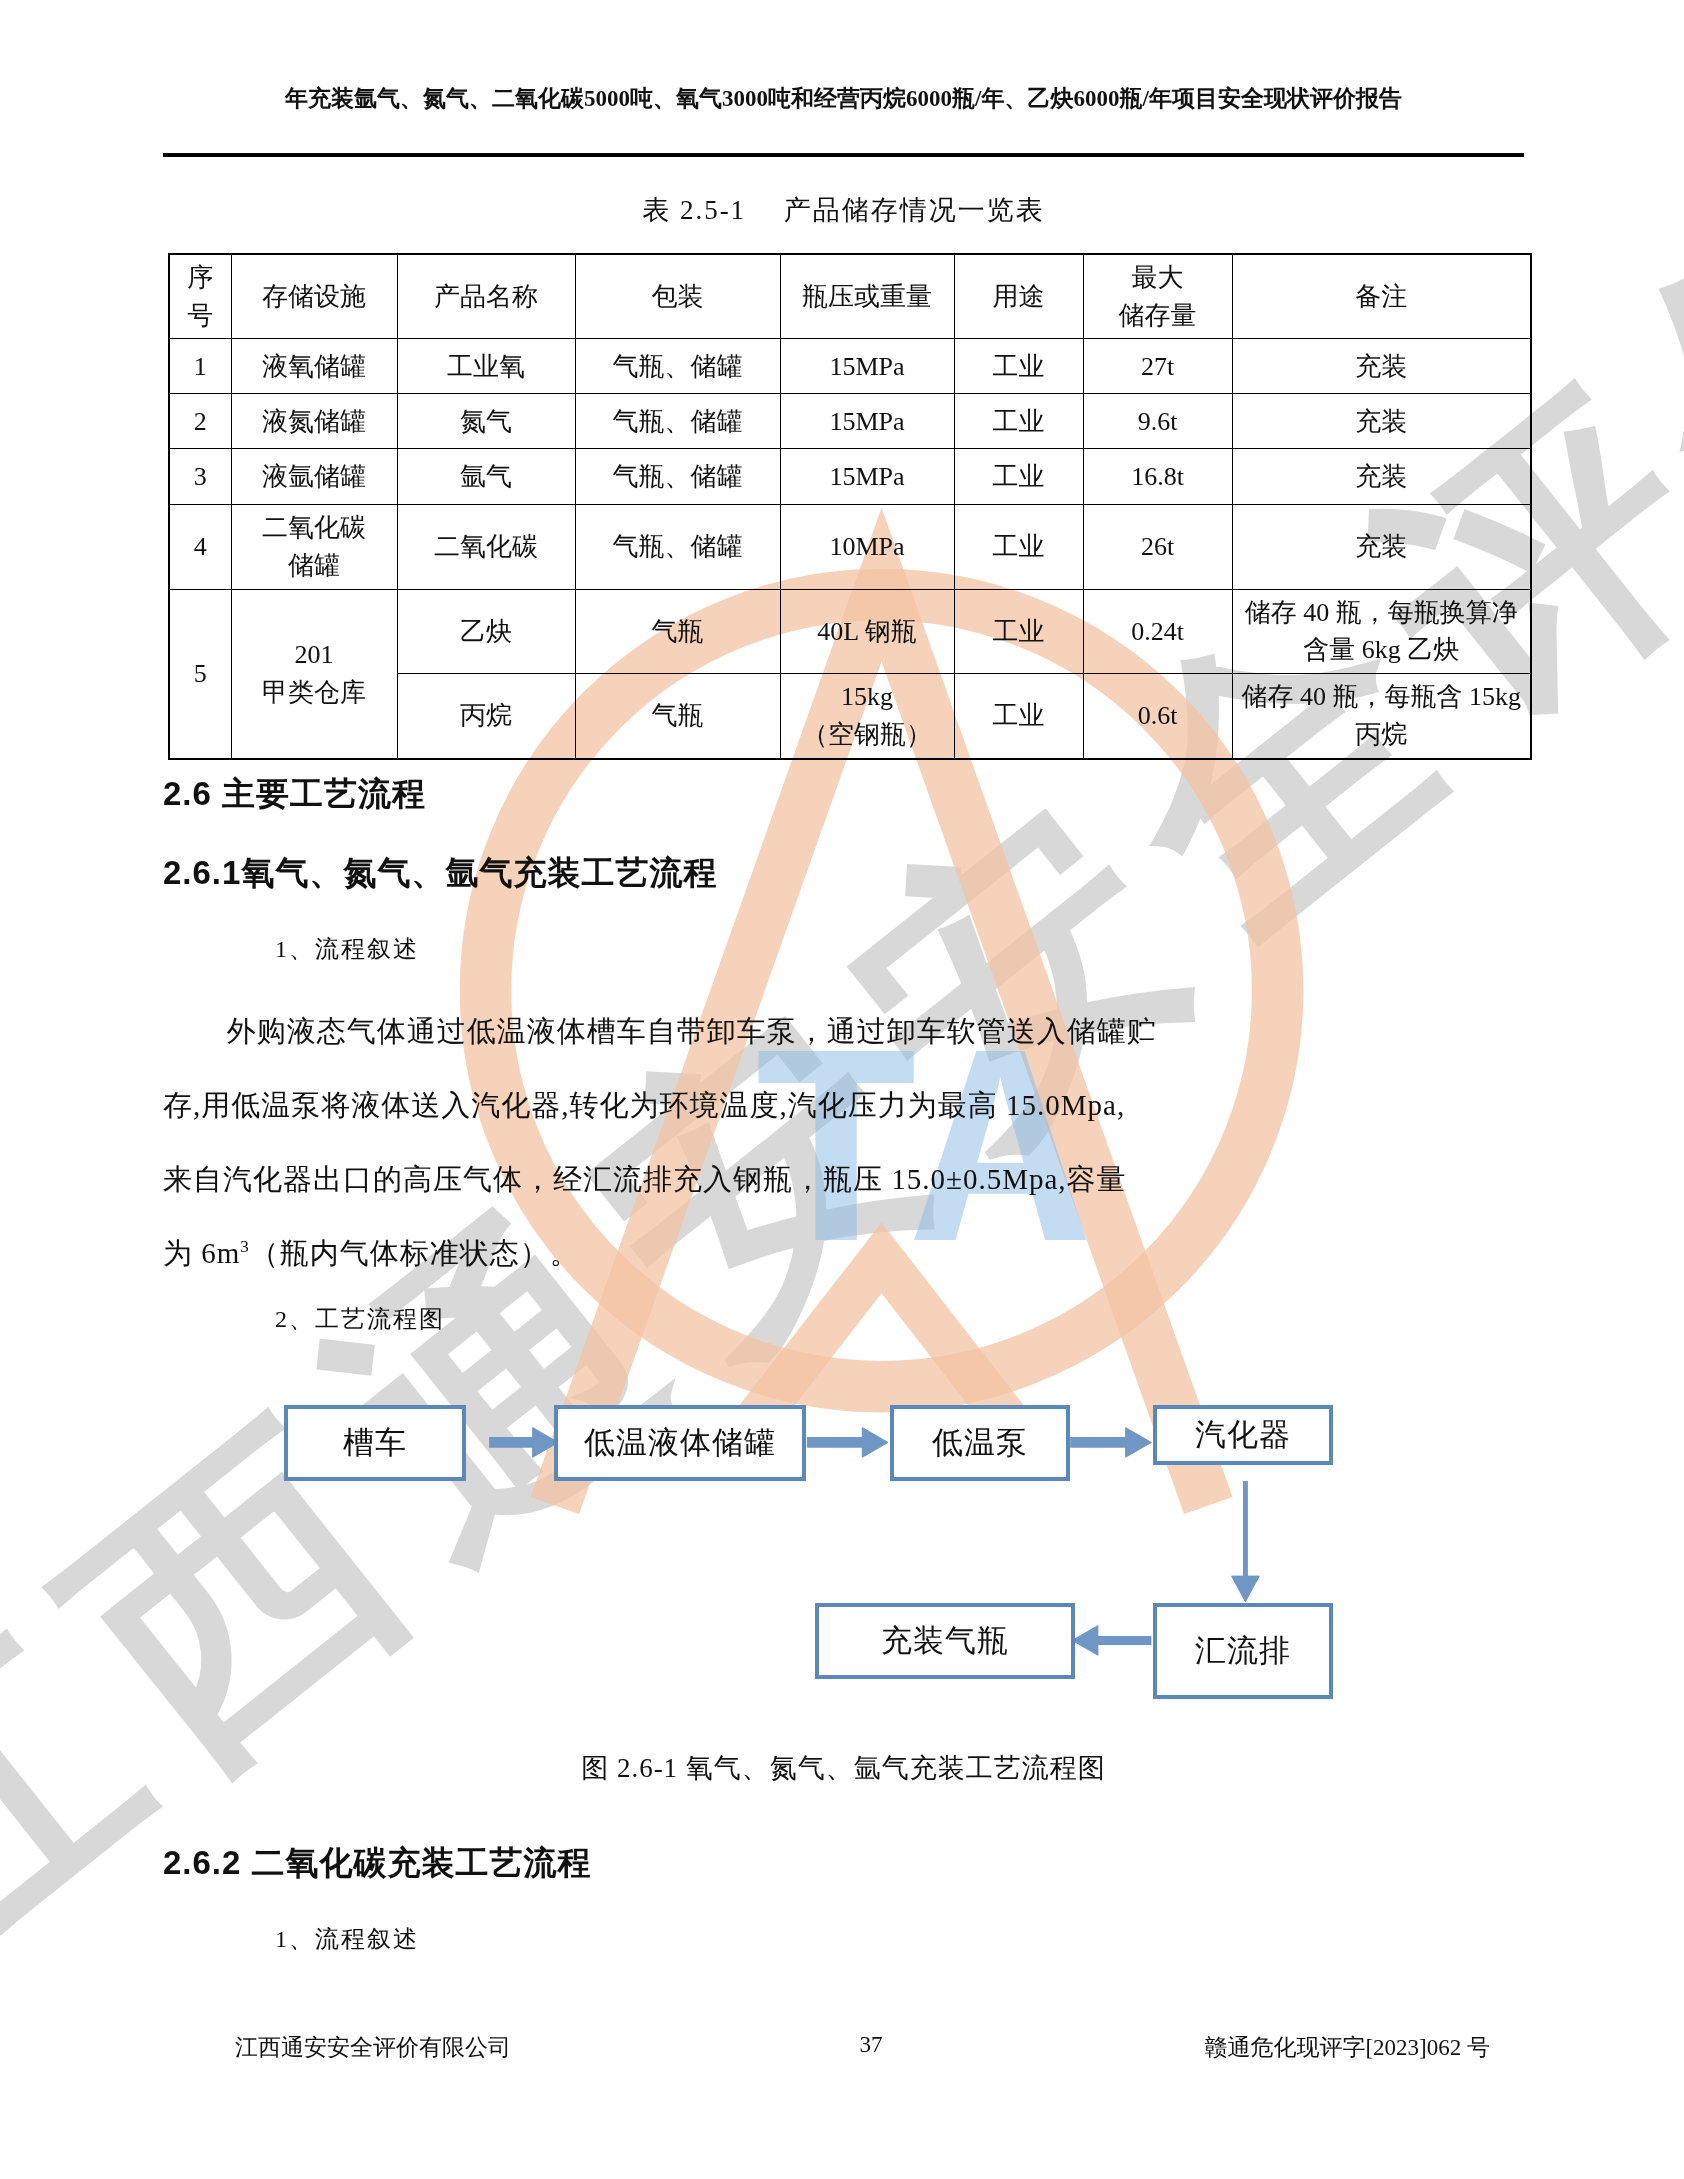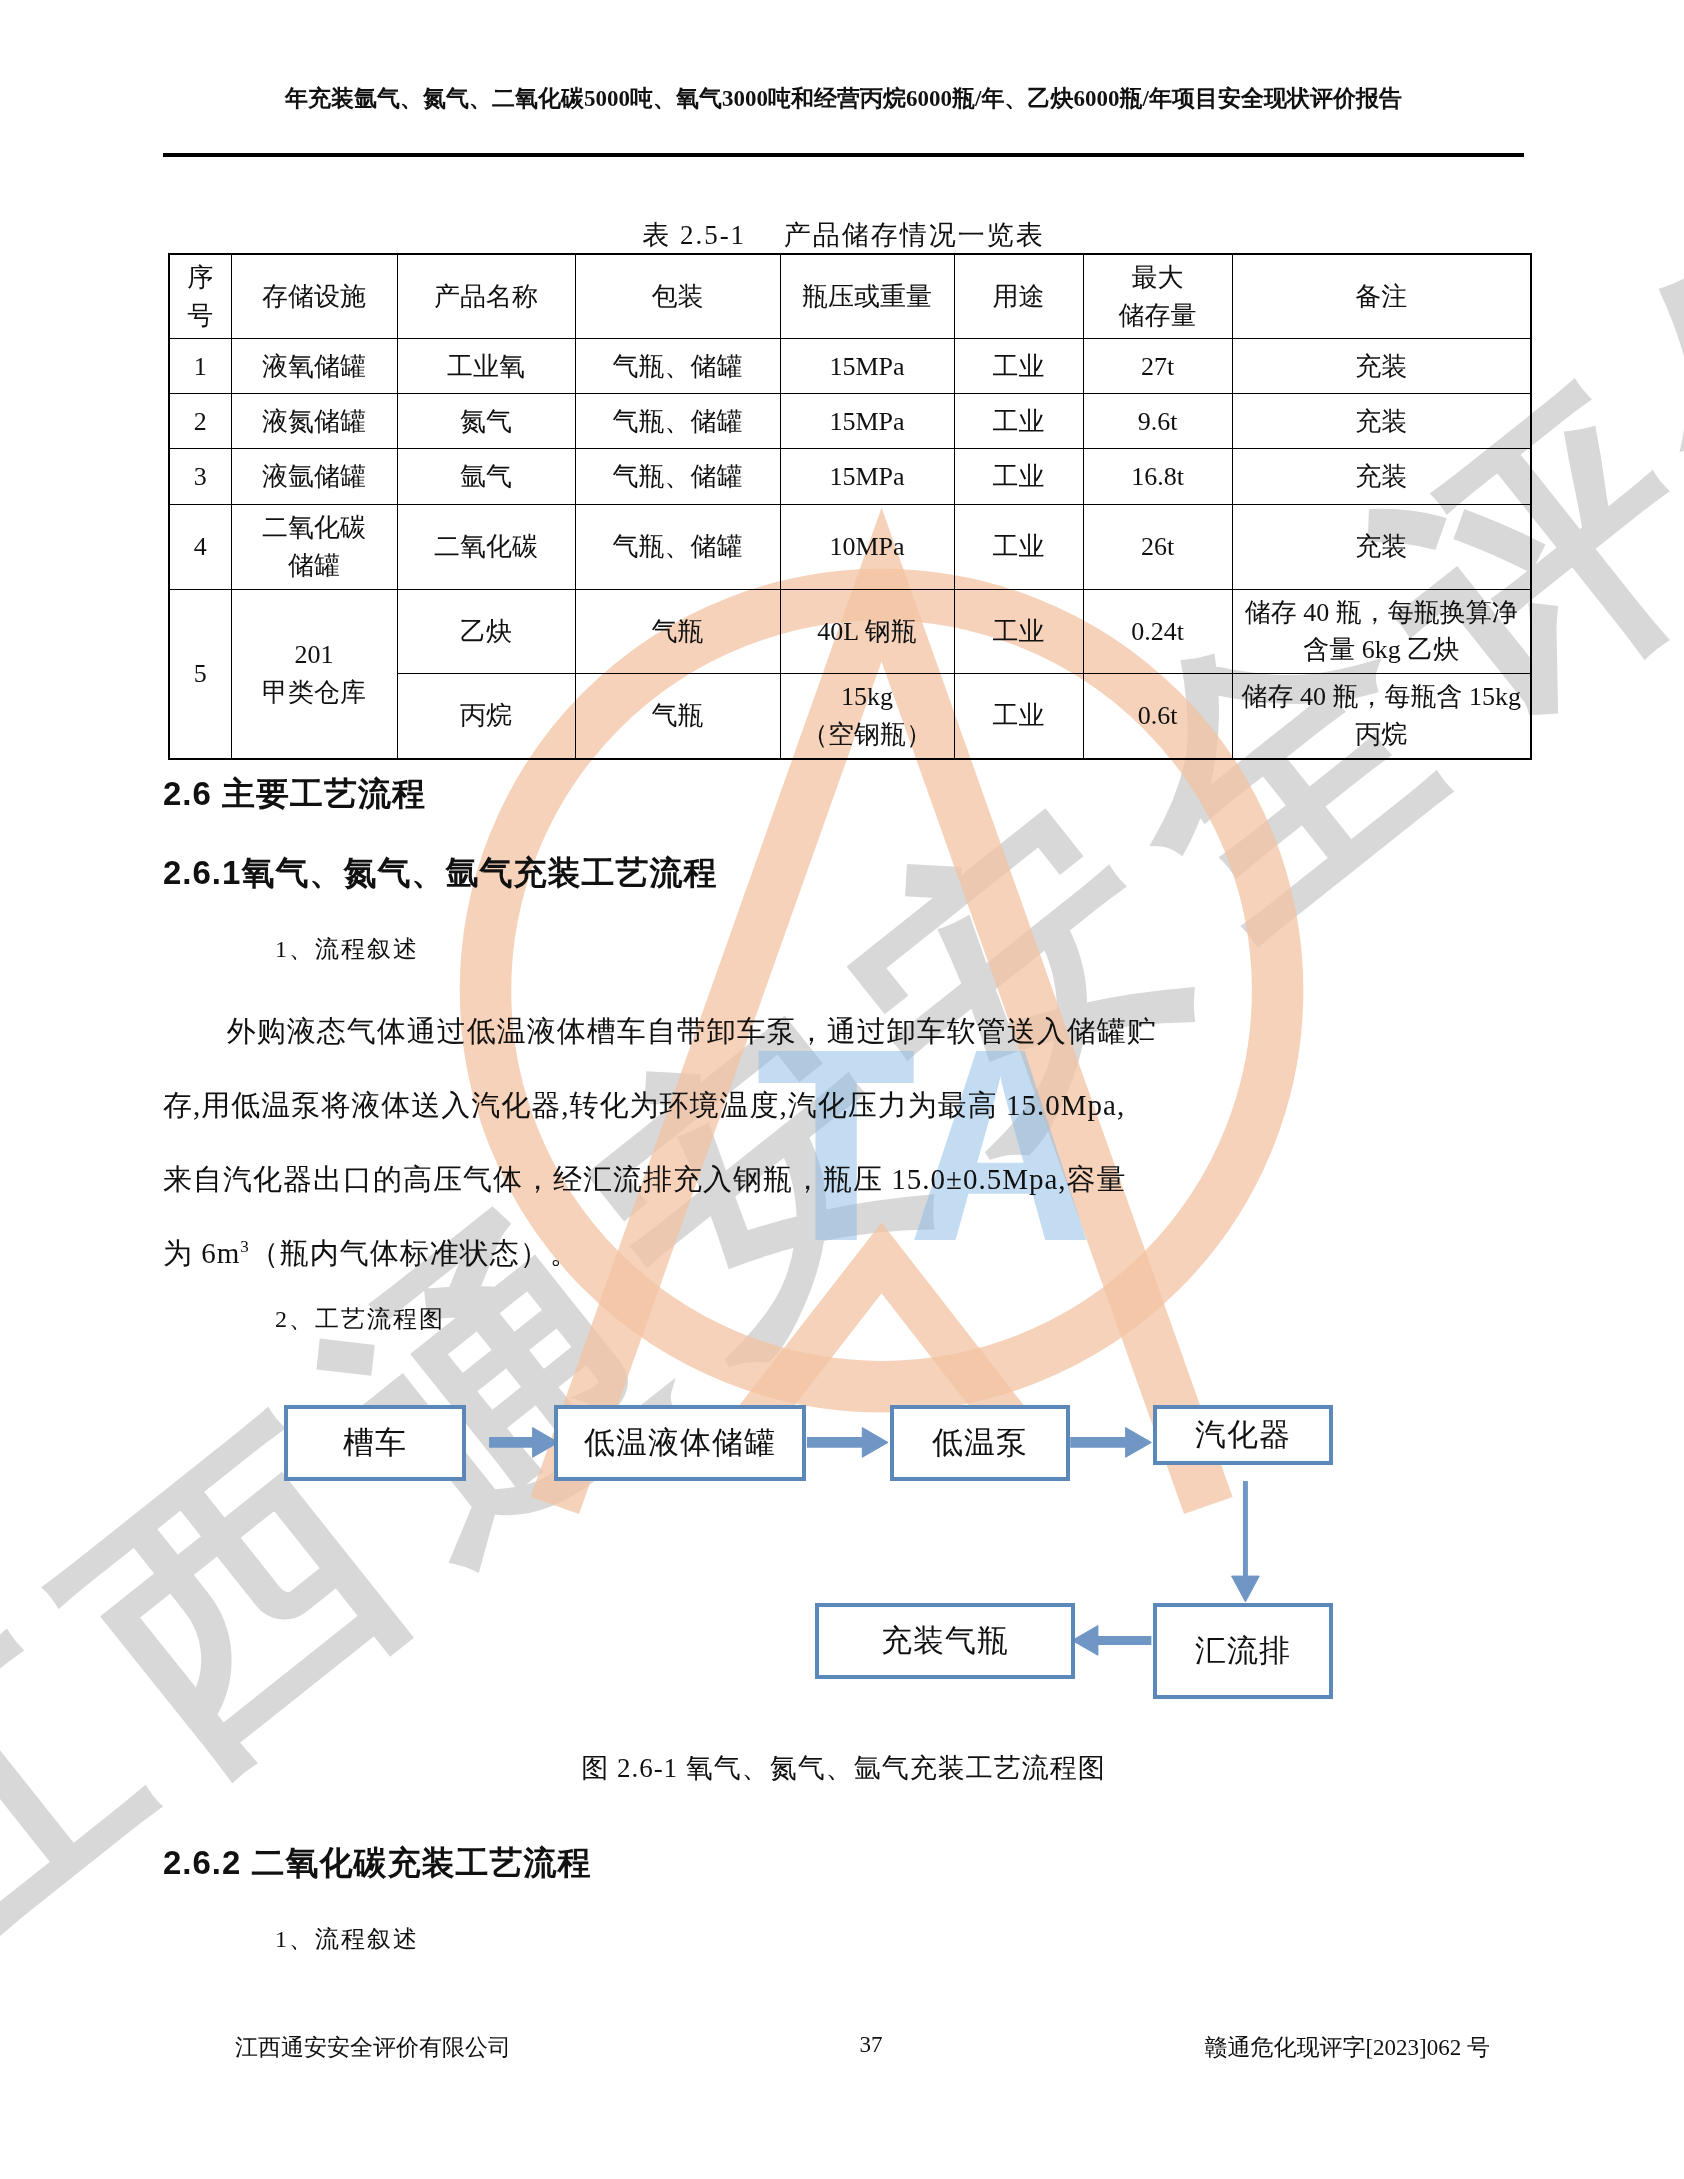--- a/index.html
+++ b/index.html
@@ -37,21 +37,21 @@
   }
   
   .content{position:absolute;inset:0;z-index:1;padding-left:36px;}
   .hdr{
     position:absolute;left:163px;top:83px;width:1361px;
     font-size:23px;font-weight:bold;text-align:center;white-space:nowrap;
   }
   .hdr-rule{position:absolute;left:163px;top:153px;width:1361px;height:4px;background:#000;}
   .tbl-caption{
     position:absolute;left:163px;top:192px;width:1361px;
-    font-size:27px;text-align:center;letter-spacing:2px;margin-top:25px;
+    font-size:27px;text-align:center;letter-spacing:2px;
   }
   table.store{
     position:absolute;left:168px;top:253px;
     border-collapse:collapse;table-layout:fixed;width:1362px;
     font-size:26px;
   }
   table.store th,table.store td{
     border:1.5px solid #000;
     text-align:center;vertical-align:middle;
     padding:4px 6px;line-height:1.45;

